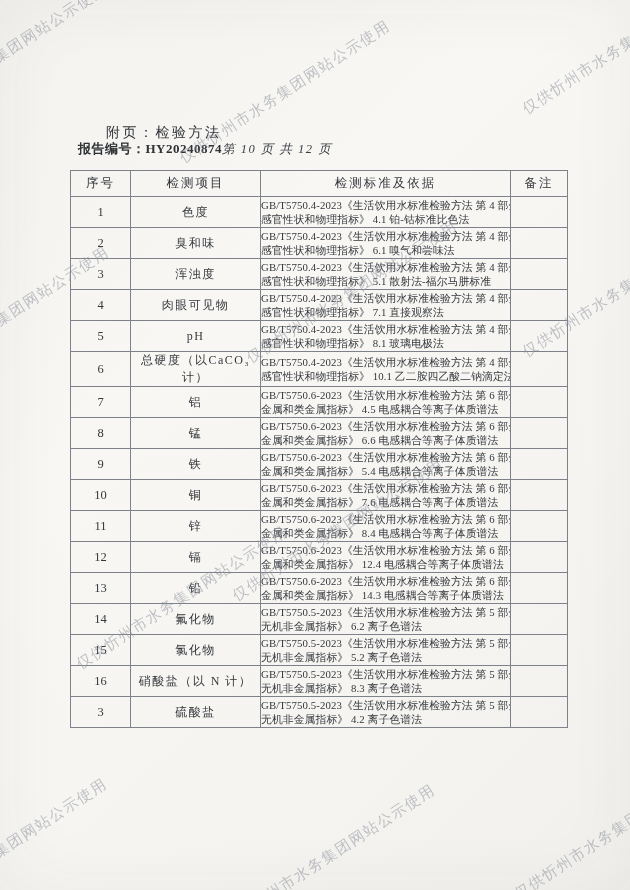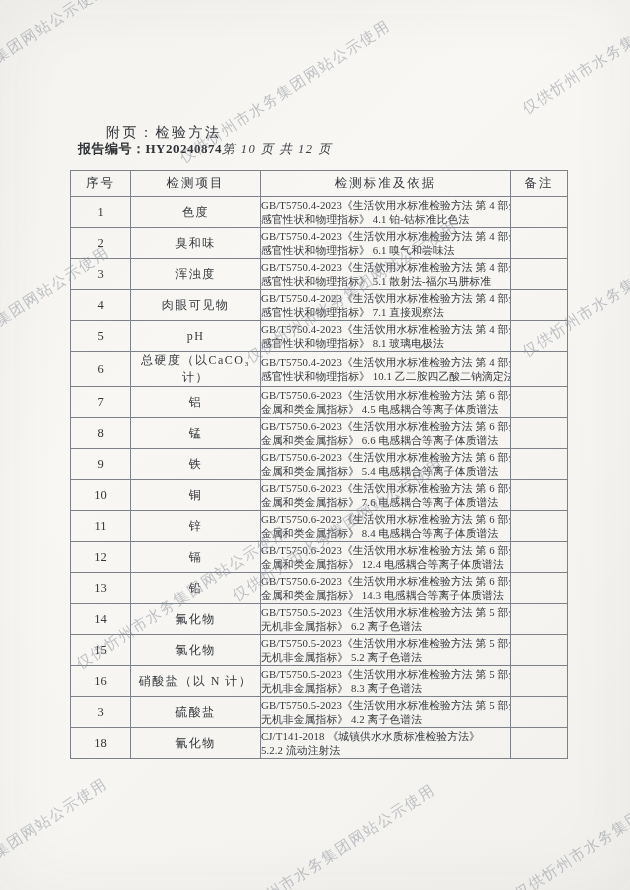--- a/index.html
+++ b/index.html
@@ -244,29 +244,20 @@
     <tr>
       <td class="c-no">3</td>
       <td class="c-item">硫酸盐</td>
       <td class="c-std">
         <div class="std-line">GB/T5750.5-2023《生活饮用水标准检验方法 第 5 部分：</div>
         <div class="std-line">无机非金属指标》 4.2 离子色谱法</div>
       </td>
       <td class="c-note"></td>
     </tr>
 
-    <tr>
-      <td class="c-no">18</td>
-      <td class="c-item">氰化物</td>
-      <td class="c-std">
-        <div class="std-line">CJ/T141-2018 《城镇供水水质标准检验方法》</div>
-        <div class="std-line">5.2.2 流动注射法</div>
-      </td>
-      <td class="c-note"></td>
-    </tr>
   </tbody>
   </table>
 
   <div>
       <div class="wm" style="left: 2px; top: 55px;">仅供忻州市水务集团网站公示使用</div>
       <div class="wm" style="left: 285px; top: 92px;">仅供忻州市水务集团网站公示使用</div>
       <div class="wm" style="left: 628px; top: 43px;">仅供忻州市水务集团网站公示使用</div>
       <div class="wm" style="left: 4px; top: 318px;">仅供忻州市水务集团网站公示使用</div>
       <div class="wm" style="left: 352px; top: 292px;">仅供忻州市水务集团网站公示使用</div>
       <div class="wm" style="left: 628px; top: 286px;">仅供忻州市水务集团网站公示使用</div>

